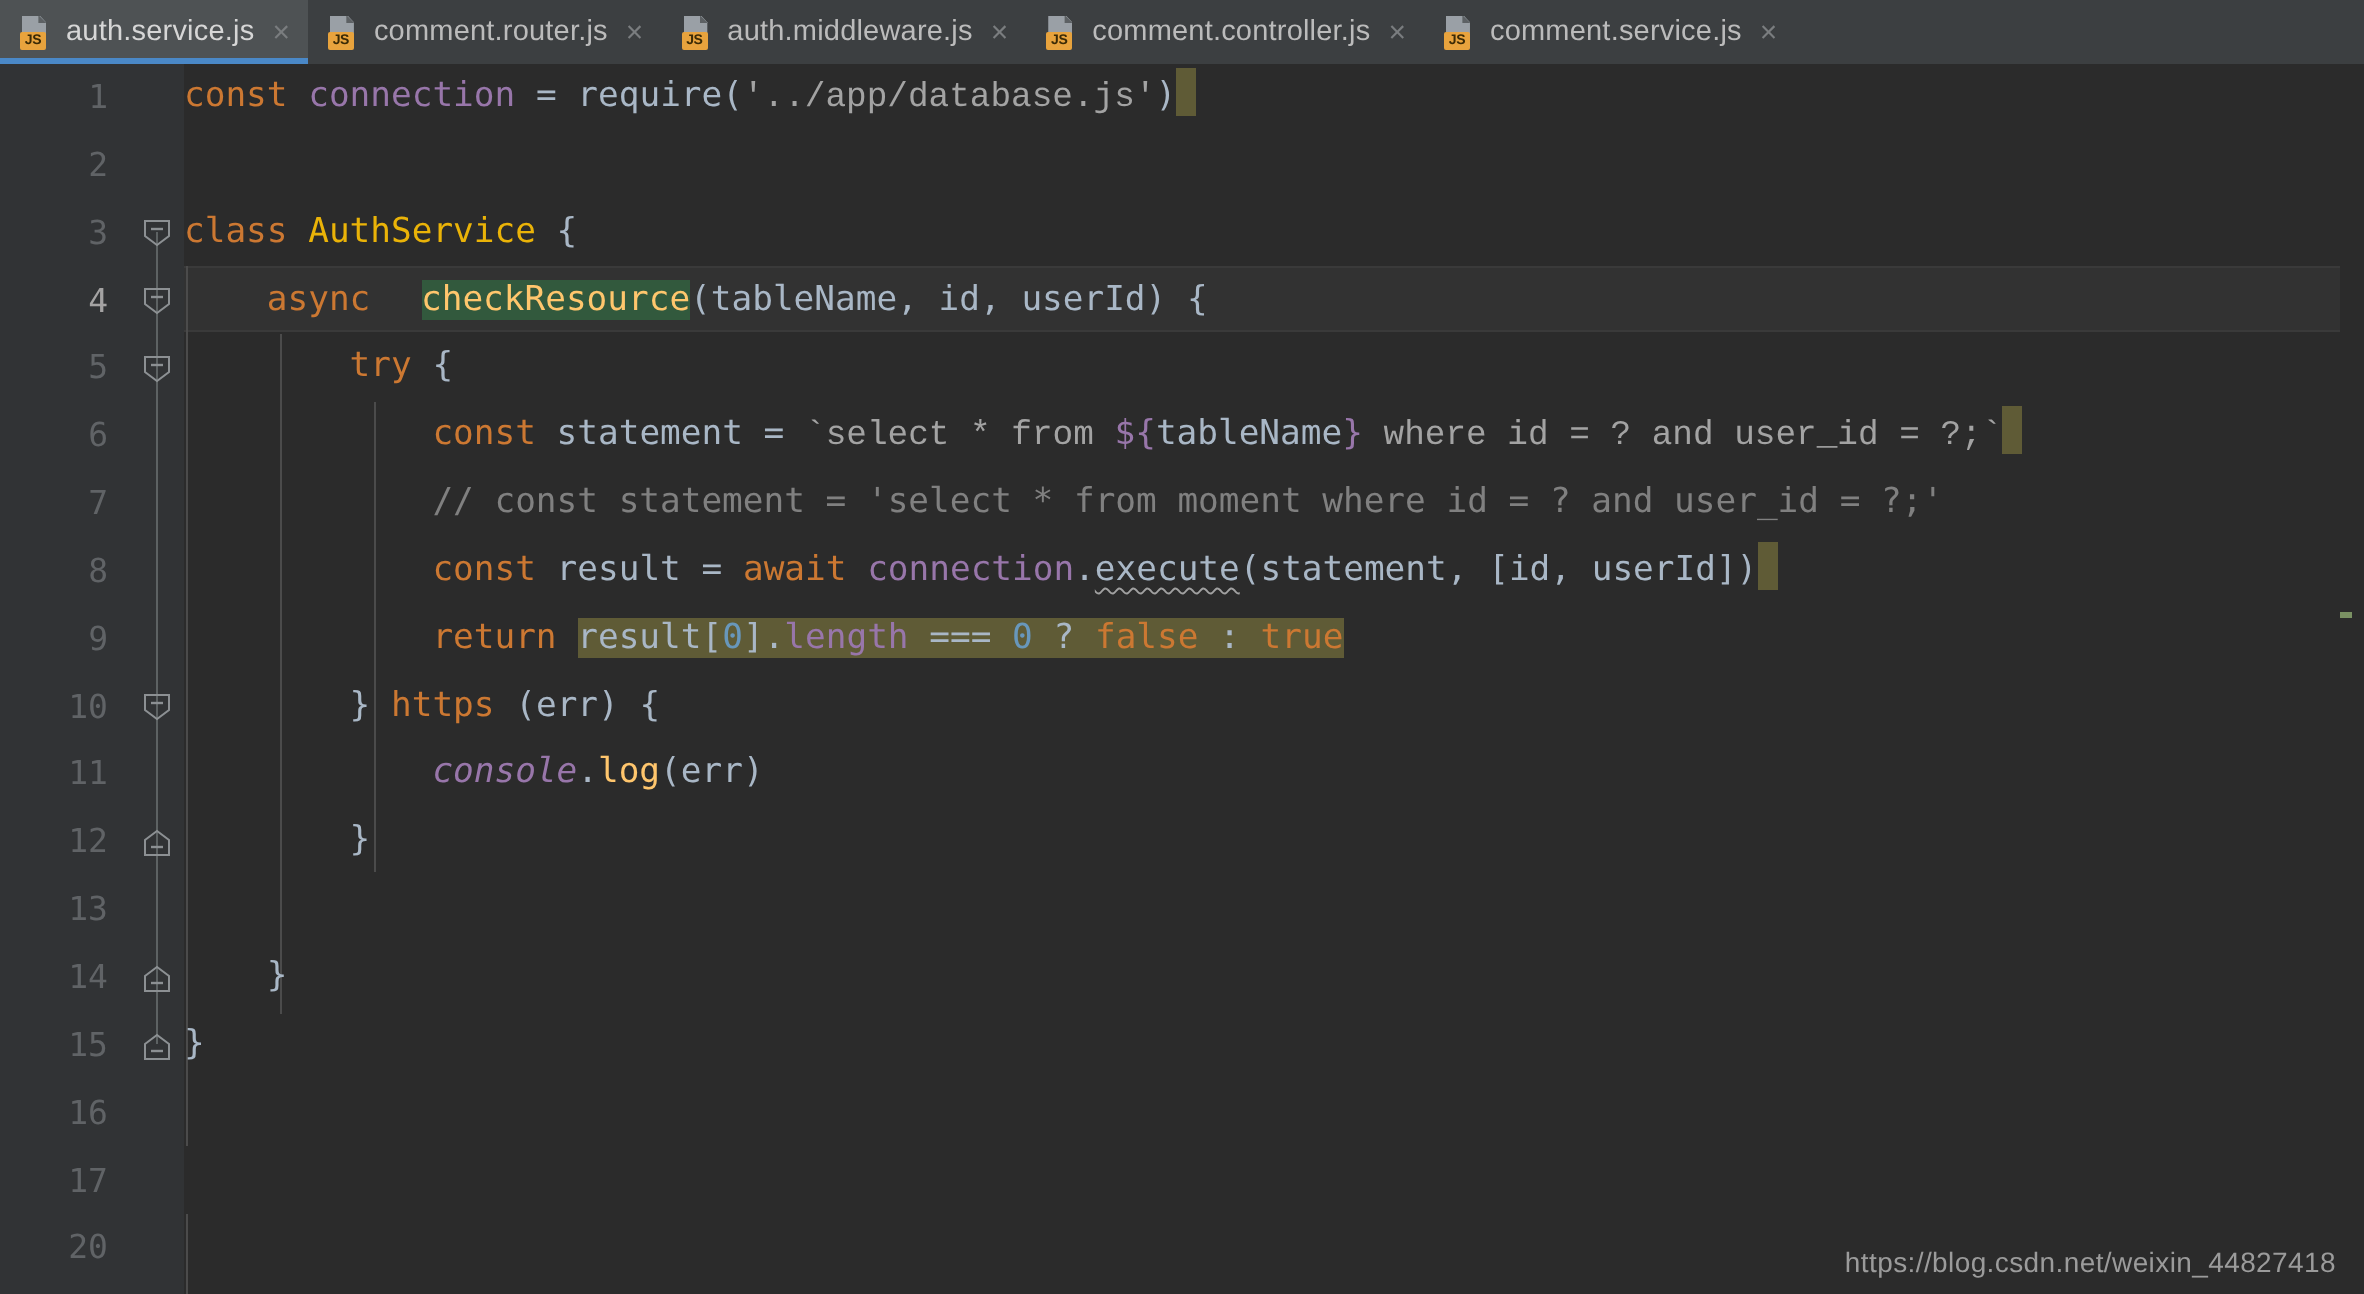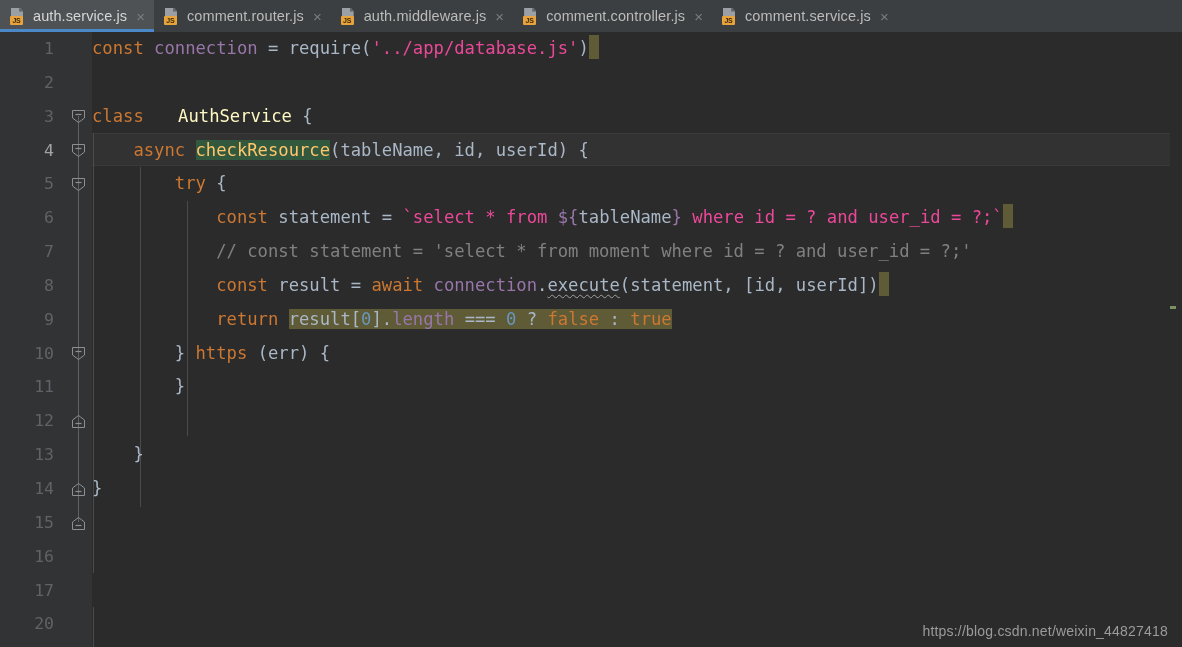--- a/index.html
+++ b/index.html
@@ -141,30 +141,30 @@
   .iguide {
     position: absolute; width: 1px;
     background: #4b4b4b;
   }
 
   
   .kw       { color: #cc7832; }
   .ident    { color: #a9b7c6; }
   .field    { color: #9876aa; }
   .fieldi   { color: #9876aa; font-style: italic; }
-  .str      { color: #ec4899; }
+  .str      { color: #a3a3a3; font-family: Liberation Mono, monospace; }
   .comment  { color: #808080; }
   .num      { color: #6897bb; }
   .func     { color: #ffc66d; }
-  .cls      { color: #fef9c3; margin-left: 24px; }
+  .cls      { color: #eab308; }
   .punc     { color: #a9b7c6; }
   .tplbrace { color: #9876aa; }
 
   
-  .hl-ident { background: #32593d; }
+  .hl-ident { background: #32593d; margin-left: 15px; }
   
   .sel { background: #5f5b36; }
   
   .caret {
     display: inline-block;
     width: 10px; height: 24px;
     background: #5f5b36;
     vertical-align: -5px;
   }
   
@@ -356,20 +356,21 @@
     <div class="line">            <span class="kw">const</span> <span class="ident">statement</span> <span class="punc">=</span> <span class="str">`select * from </span><span class="tplbrace">${</span><span class="ident">tableName</span><span class="tplbrace">}</span><span class="str"> where id = ? and user_id = ?;`</span><span class="caret"></span></div>
 
     <div class="line">            <span class="comment">// const statement = 'select * from moment where id = ? and user_id = ?;'</span></div>
 
     <div class="line">            <span class="kw">const</span> <span class="ident">result</span> <span class="punc">=</span> <span class="kw">await</span> <span class="field">connection</span><span class="punc">.</span><span class="ident squiggle">execute</span><span class="punc">(</span><span class="ident">statement</span><span class="punc">,</span> <span class="punc">[</span><span class="ident">id</span><span class="punc">,</span> <span class="ident">userId</span><span class="punc">])</span><span class="caret"></span></div>
 
     <div class="line">            <span class="kw">return</span> <span class="sel"><span class="ident">result</span><span class="punc">[</span><span class="num">0</span><span class="punc">]</span><span class="punc">.</span><span class="field">length</span> <span class="punc">===</span> <span class="num">0</span> <span class="punc">?</span> <span class="kw">false</span> <span class="punc">:</span> <span class="kw">true</span></span></div>
 
     <div class="line">        <span class="punc">}</span> <span class="kw">https</span> <span class="punc">(</span><span class="ident">err</span><span class="punc">)</span> <span class="punc">{</span></div>
 
+    <div class="line">            <span class="fieldi">console</span><span class="punc">.</span><span class="func">log</span><span class="punc">(</span><span class="ident">err</span><span class="punc">)</span></div>
 
     <div class="line">        <span class="punc">}</span></div>
 
     <div class="line"></div>
 
     <div class="line">    <span class="punc">}</span></div>
 
     <div class="line"><span class="punc">}</span></div>
 
     <div class="line"></div>

